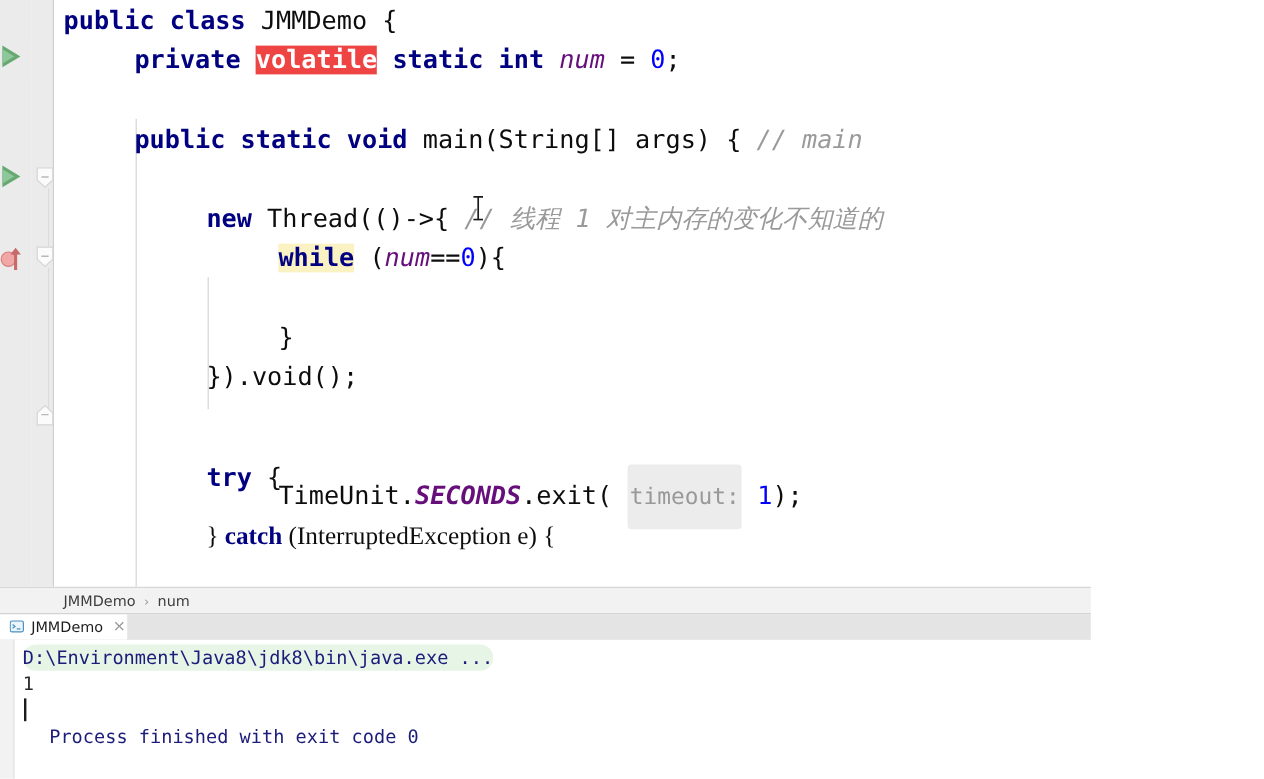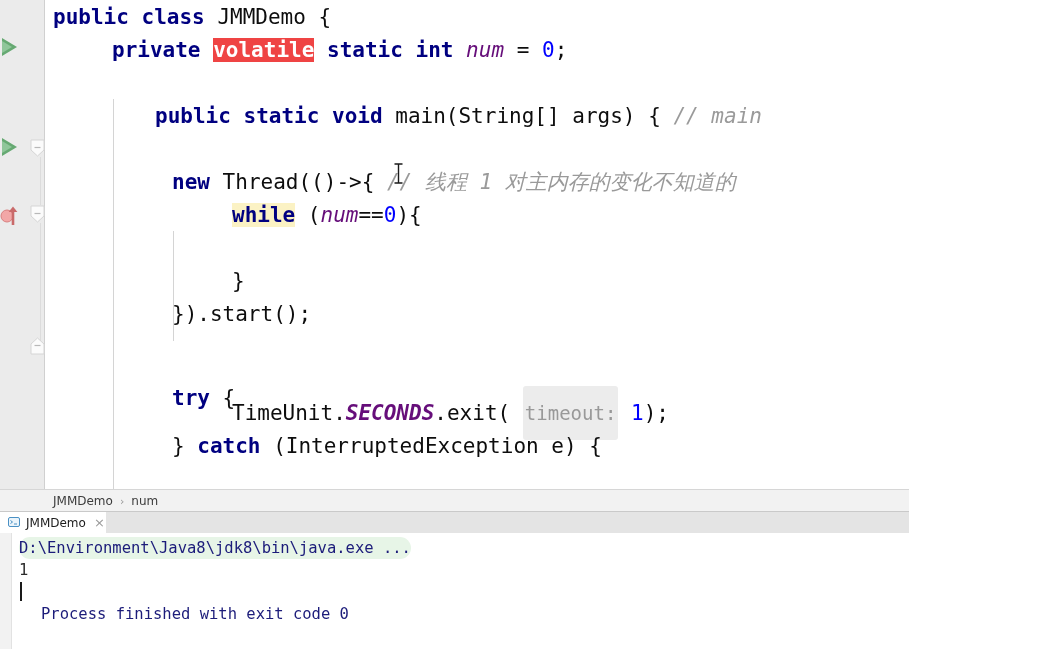--- a/index.html
+++ b/index.html
@@ -271,31 +271,31 @@
 
     <div id="code-surface">
       <div id="indent-guides">
           <div class="indent-guide" style="left: 68px; top: 99px; height: 390px;"></div>
           <div class="indent-guide" style="left: 128px; top: 231px; height: 110px;"></div>
         </div>
       <div id="code-lines">
           <div class="code-line" style="top: 1px; left: 8px;"><span class="kw">public</span><span class="plain"> </span><span class="kw">class</span><span class="plain"> </span><span class="plain">JMMDemo</span><span class="plain"> {</span></div>
           <div class="code-line" style="top: 34px; left: 67px;"><span class="kw">private</span><span class="plain"> </span><span class="sel">volatile</span><span class="plain"> </span><span class="kw">static</span><span class="plain"> </span><span class="kw">int</span><span class="plain"> </span><span class="fld">num</span><span class="plain"> = </span><span class="num">0</span><span class="plain">;</span></div>
           <div class="code-line" style="top: 67px; left: 67px;"></div>
-          <div class="code-line" style="top: 100px; left: 67px; margin-left: 43px;"><span class="kw">public</span><span class="plain"> </span><span class="kw">static</span><span class="plain"> </span><span class="kw">void</span><span class="plain"> </span><span class="plain">main(String[] args) { </span><span class="cmt">// main</span></div>
+          <div class="code-line" style="top: 100px; left: 67px;"><span class="kw">public</span><span class="plain"> </span><span class="kw">static</span><span class="plain"> </span><span class="kw">void</span><span class="plain"> </span><span class="plain">main(String[] args) { </span><span class="cmt">// main</span></div>
           <div class="code-line" style="top: 133px; left: 67px;"></div>
           <div class="code-line" style="top: 166px; left: 127px;"><span class="kw">new</span><span class="plain"> </span><span class="plain">Thread(()-&gt;{ </span><span class="cmt">// 线程 1 对主内存的变化不知道的</span></div>
           <div class="code-line" style="top: 199px; left: 187px;"><span class="kw hl-ident">while</span><span class="plain"> (</span><span class="fld">num</span><span class="plain">==</span><span class="num">0</span><span class="plain">){</span></div>
           <div class="code-line" style="top: 232px; left: 187px;"></div>
           <div class="code-line" style="top: 265px; left: 187px;"><span class="plain">}</span></div>
-          <div class="code-line" style="top: 298px; left: 127px;"><span class="plain">}).start();</span></div>
+          <div class="code-line" style="top: 298px; left: 127px;"><span class="plain">}).void();</span></div>
           <div class="code-line" style="top: 331px; left: 127px;"></div>
           <div class="code-line" style="top: 382px; left: 127px;"><span class="kw">try</span><span class="plain"> {</span></div>
           <div class="code-line" style="top: 397px; left: 187px;"><span class="plain">TimeUnit.</span><span class="stat">SECONDS</span><span class="plain">.exit( </span><span class="param-hint">timeout:</span><span class="plain"> </span><span class="num">1</span><span class="plain">);</span></div>
-          <div class="code-line" style="top: 430px; left: 127px;"><span class="plain">} </span><span class="kw">catch</span><span class="plain"> (InterruptedException e) {</span></div>
+          <div class="code-line" style="top: 430px; left: 127px; font-family: Liberation Serif, serif;"><span class="plain">} </span><span class="kw">catch</span><span class="plain"> (InterruptedException e) {</span></div>
         </div>
     </div>
 
     <div id="mouse-cursor" style="left: 393px; top: 163px;">
       <svg width="11" height="21" viewBox="0 0 11 21">
         <path d="M1.5 1 H9.5 M5.5 1 V20 M1.5 20 H9.5" stroke="#1a1a1a" stroke-width="1.4" fill="none"></path>
       </svg>
     </div>
   </div>
 

